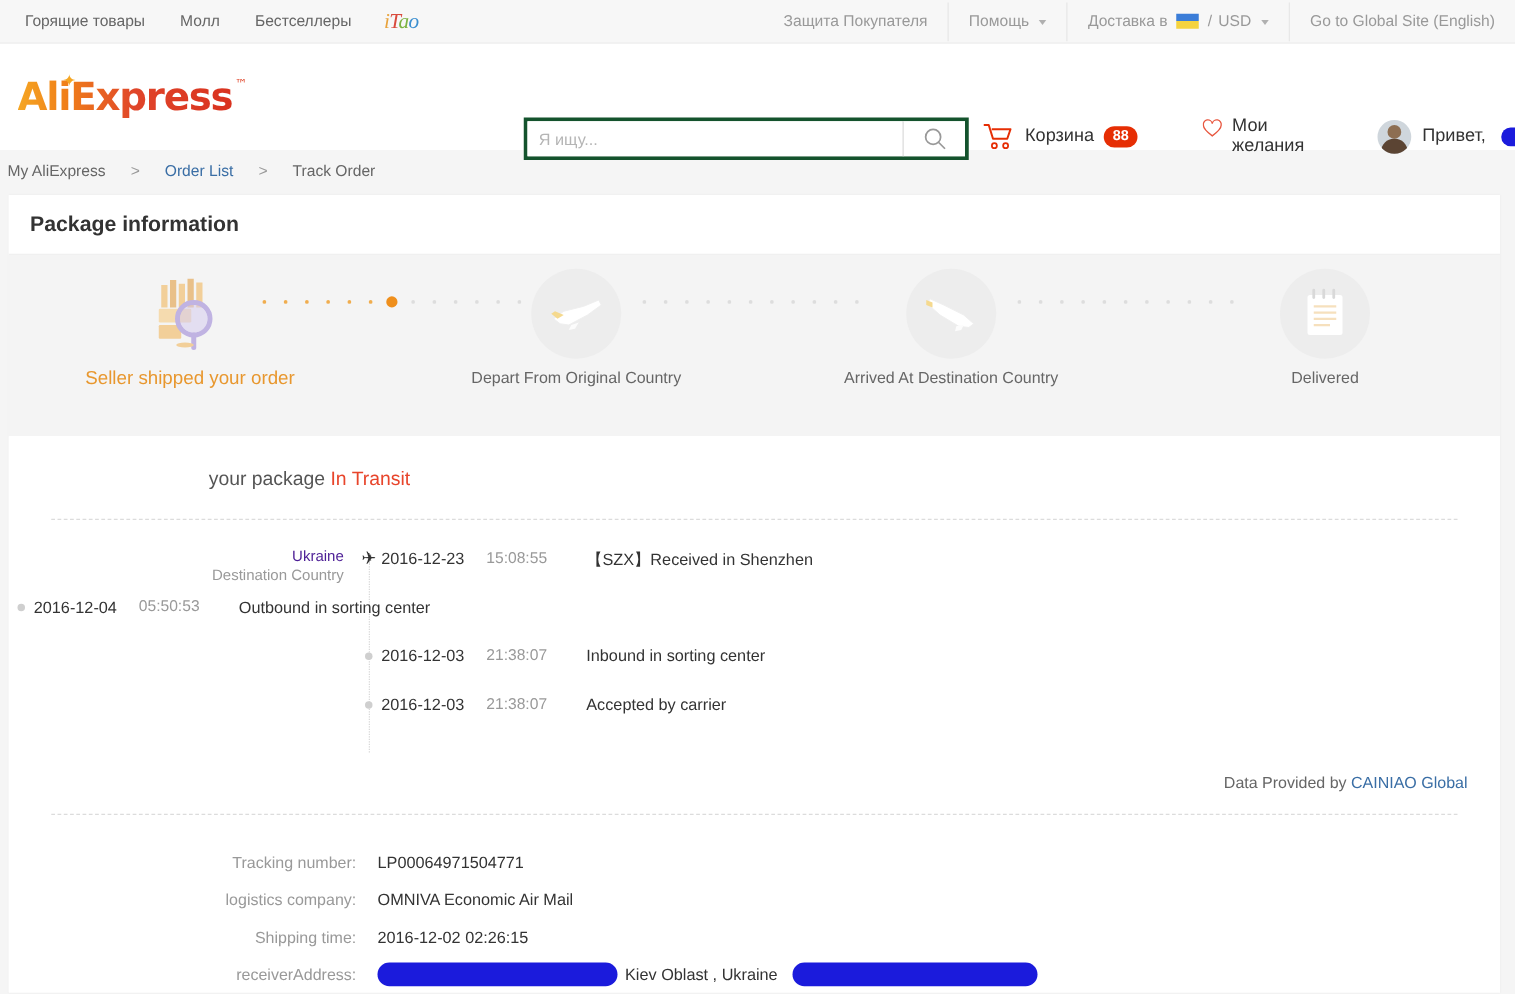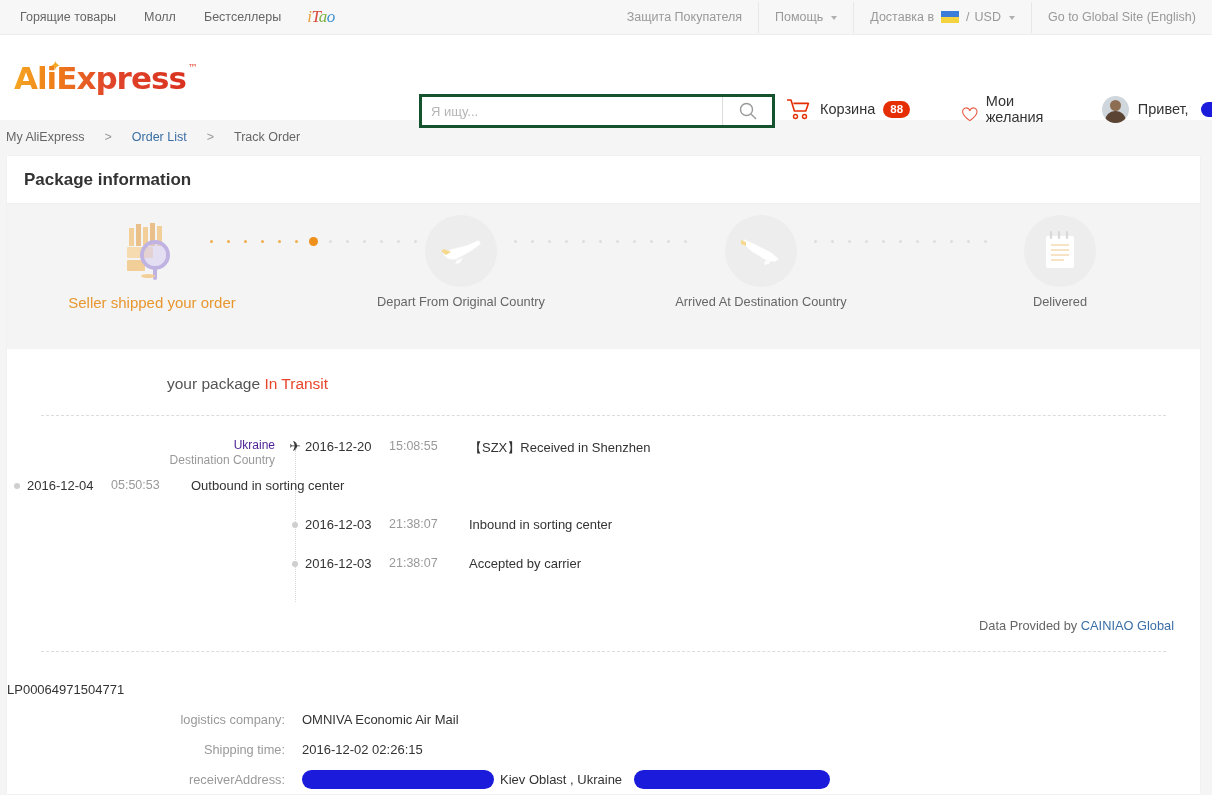--- a/index.html
+++ b/index.html
@@ -93,21 +93,21 @@
     position: absolute; left: 786px; top: 58px; display: flex;
     align-items: center; gap: 0;
   }
   .cart-block { display: flex; align-items: center; gap: 8px; }
   .cart-label { font-size: 14.5px; color: #333; }
   .cart-badge {
     background: #e62e04; color: #fff; font-size: 11.5px; font-weight: bold;
     border-radius: 9px; padding: 1px 7px 2px; min-width: 24px;
     text-align: center; line-height: 14px;
   }
-  .wish-block { display: flex; align-items: flex-end; gap: 8px; margin-left: 52px; }
+  .wish-block { display: flex; align-items: flex-start; gap: 8px; margin-left: 52px; }
   .wish-label { font-size: 14.5px; color: #333; }
   .user-block { display: flex; align-items: center; gap: 9px; margin-left: 52px; }
   .avatar {
     width: 27px; height: 27px; border-radius: 50%; overflow: hidden;
     background: #cfd6dc; display: block; position: relative;
   }
   .avatar::before {
     content: ""; position: absolute; left: 8px; top: 4px;
     width: 11px; height: 11px; border-radius: 50%; background: #8d6e52;
   }
@@ -436,21 +436,21 @@
       <div class="vline"></div>
 
       <div class="tl-row">
         <div class="tl-country">
           <div class="cname">Ukraine</div>
           <div class="csub">Destination Country</div>
         </div>
         <div class="tl-marker">
           <span class="plane-ico">✈</span>
         </div>
-        <div class="tl-date">2016-12-20</div>
+        <div class="tl-date">2016-12-23</div>
         <div class="tl-time">15:08:55</div>
         <div class="tl-desc">【SZX】Received in Shenzhen</div>
       </div>
 
       <div class="tl-row">
         <div class="tl-marker">
           <span class="gdot"></span>
         </div>
         <div class="tl-date">2016-12-04</div>
         <div class="tl-time">05:50:53</div>
@@ -486,20 +486,21 @@
 
     <div class="provider">
       <span>Data Provided by</span>
       <a href="#">CAINIAO Global</a>
     </div>
 
     <hr class="hr-dashed">
 
     <div class="info">
       <div class="info-row">
+        <div class="info-label">Tracking number:</div>
         <div class="info-value">LP00064971504771</div>
       </div>
       <div class="info-row">
         <div class="info-label">logistics company:</div>
         <div class="info-value">OMNIVA Economic Air Mail</div>
       </div>
       <div class="info-row">
         <div class="info-label">Shipping time:</div>
         <div class="info-value">2016-12-02 02:26:15</div>
       </div>

